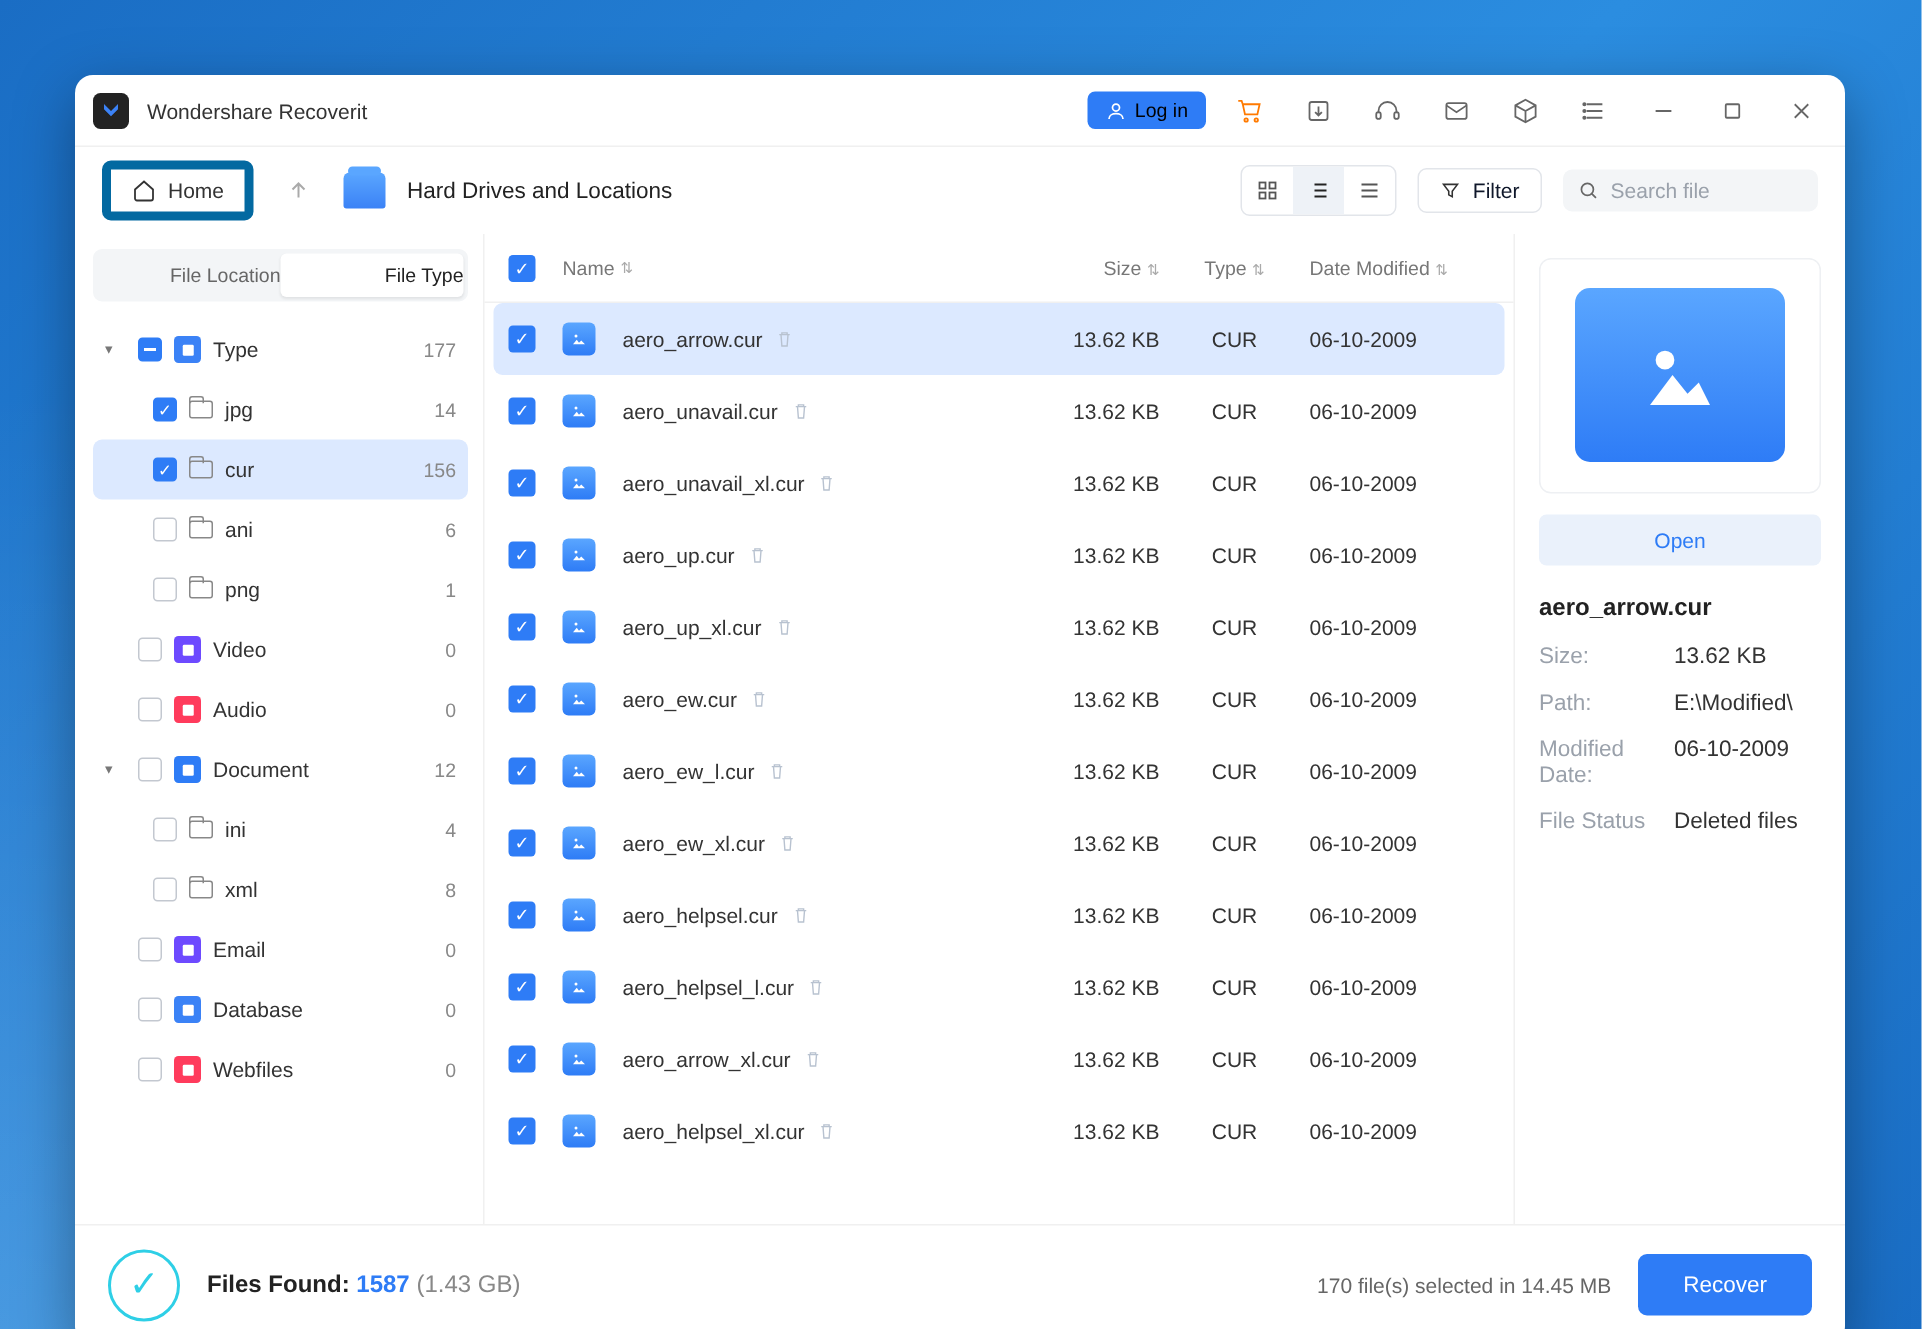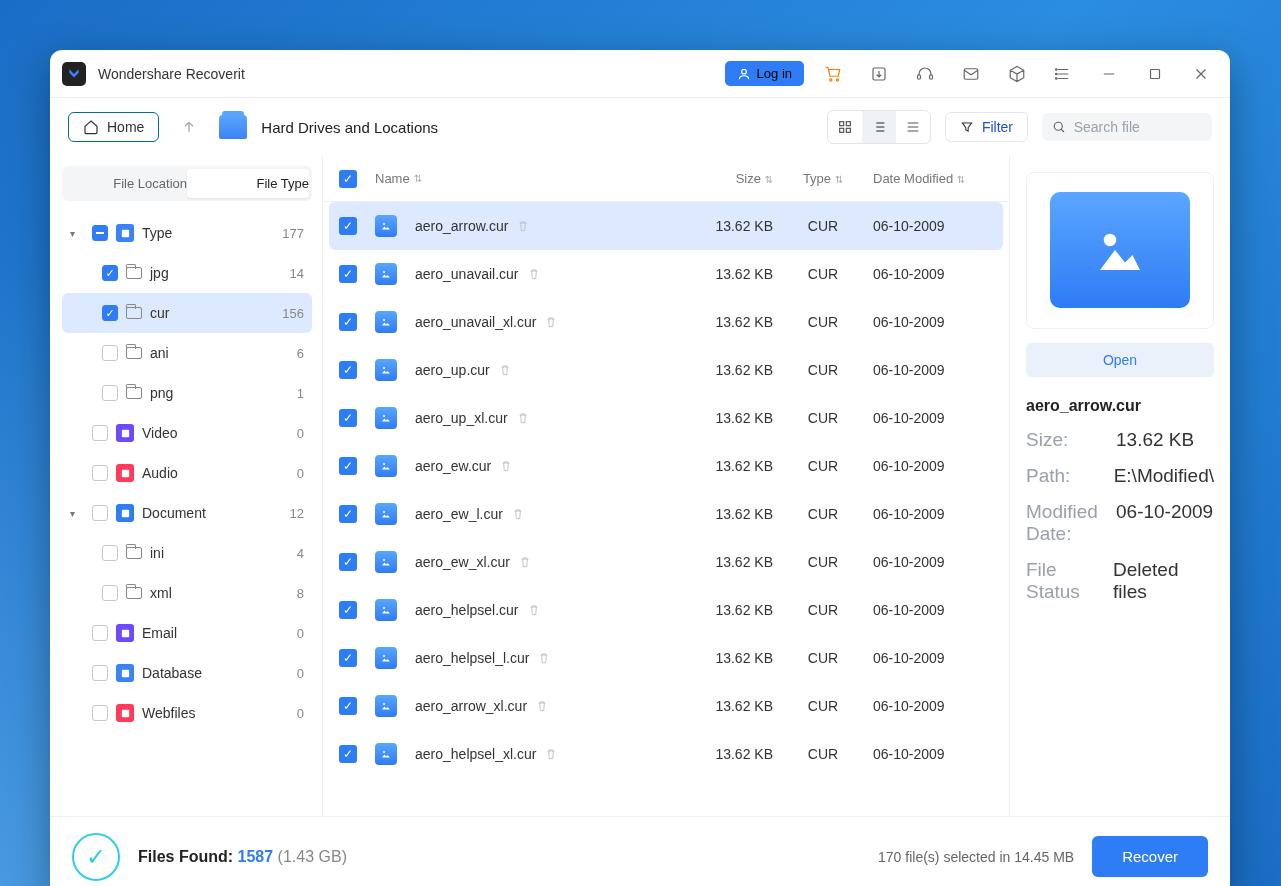--- a/index.html
+++ b/index.html
@@ -11,30 +11,30 @@
 .titlebar { height: 48px; display: flex; align-items: center; padding: 0 12px; gap: 12px; border-bottom: 1px solid #f0f0f0; }
 .app-logo { width: 24px; height: 24px; background: #222; border-radius: 5px; display: flex; align-items: center; justify-content: center; color: #3b82f6; font-weight: bold; }
 .app-title { font-size: 14px; color: #333; flex: 1; }
 .login-btn { background: #2e7cf6; color: #000000; border: none; border-radius: 5px; padding: 5px 12px; font-size: 13px; display: flex; align-items: center; gap: 6px; cursor: pointer; }
 .tb-icon { width: 34px; height: 34px; display: flex; align-items: center; justify-content: center; color: #666; cursor: pointer; border-radius: 4px; }
 .tb-icon svg { width: 18px; height: 18px; stroke: currentColor; fill: none; stroke-width: 1.6; }
 .cart-icon { color: #ff7a00; }
 
 
 .toolbar { height: 58px; display: flex; align-items: center; padding: 0 18px; gap: 14px; }
-.home-btn { display: flex; align-items: center; gap: 8px; border: 1px solid #0369a1; border-radius: 6px; padding: 6px 14px; font-size: 14px; color: #333; cursor: pointer; }
+.home-btn { display: flex; align-items: center; gap: 8px; border: 6px solid #0369a1; border-radius: 6px; padding: 6px 14px; font-size: 14px; color: #333; cursor: pointer; }
 .nav-up { width: 32px; height: 32px; display: flex; align-items: center; justify-content: center; color: #aaa; cursor: pointer; }
 .crumb-icon { width: 28px; height: 24px; background: linear-gradient(180deg,#5aa6ff,#3b82f6); border-radius: 4px 4px 2px 2px; position: relative; }
 .crumb-icon::before { content: ""; position: absolute; top: -4px; left: 3px; right: 3px; height: 6px; background: #5aa6ff; border-radius: 3px; }
 .crumb-text { font-size: 15px; color: #222; font-weight: 500; }
 .tb-spacer { flex: 1; }
 .view-toggles { display: flex; border: 1px solid #e2e5ea; border-radius: 6px; overflow: hidden; }
 .view-toggles > div { width: 34px; height: 32px; display: flex; align-items: center; justify-content: center; color: #555; cursor: pointer; }
 .view-toggles > div.active { background: #eef2f7; color: #222; }
-.filter-btn { display: flex; align-items: center; gap: 8px; border: 1px solid #e2e5ea; border-radius: 6px; padding: 6px 14px; font-size: 14px; color: #1d4ed8; cursor: pointer; }
+.filter-btn { display: flex; align-items: center; gap: 8px; border: 1px solid #e2e5ea; border-radius: 6px; padding: 6px 14px; font-size: 14px; color: #0f172a; cursor: pointer; }
 .search-box { display: flex; align-items: center; gap: 8px; background: #f3f5f7; border-radius: 6px; padding: 6px 10px; width: 170px; }
 .search-box input { border: none; background: transparent; outline: none; font-size: 14px; width: 100%; color: #333; }
 .search-box input::placeholder { color: #9aa1ab; }
 
 
 .body { flex: 1; display: flex; min-height: 0; }
 
 
 .sidebar { width: 272px; padding: 10px 10px 10px 12px; overflow-y: auto; }
 .sidebar-inner { background: #fff; border-radius: 8px; }
@@ -79,21 +79,21 @@
 .file-icon { width: 22px; height: 22px; background: linear-gradient(180deg,#5aa6ff,#2e7cf6); border-radius: 4px; display: flex; align-items: center; justify-content: center; color: #fff; margin-right: 10px; }
 .file-name { flex: 1; display: flex; align-items: center; gap: 8px; }
 .del-icon { width: 14px; height: 14px; color: #b8c2d0; }
 
 
 .preview { width: 220px; padding: 16px; display: flex; flex-direction: column; gap: 14px; overflow-y: auto; }
 .preview-img { width: 100%; aspect-ratio: 1.2; background: #fff; border: 1px solid #eef0f3; border-radius: 8px; display: flex; align-items: center; justify-content: center; }
 .preview-thumb { width: 75%; height: 75%; background: linear-gradient(180deg,#5aa6ff,#2e7cf6); border-radius: 10px; display: flex; align-items: center; justify-content: center; color: #fff; }
 .open-btn { background: #eaf1fb; color: #2e7cf6; border: none; border-radius: 5px; padding: 9px; font-size: 14px; cursor: pointer; }
 .preview-title { font-size: 16px; font-weight: 600; color: #222; margin-top: 6px; }
-.meta-row { display: flex; font-size: 19px; }
+.meta-row { display: flex; font-size: 15px; }
 .meta-key { width: 90px; color: #9aa1ab; }
 .meta-val { color: #333; }
 
 
 .footer { height: 80px; border-top: 1px solid #f0f0f0; display: flex; align-items: center; padding: 0 22px; gap: 18px; }
 .check-circle { width: 48px; height: 48px; border: 2px solid #2ecfe6; border-radius: 50%; display: flex; align-items: center; justify-content: center; color: #2ecfe6; font-size: 24px; }
 .found-text { font-size: 16px; color: #222; font-weight: 600; }
 .found-count { color: #2e7cf6; }
 .found-size { color: #888; font-weight: 400; }
 .footer-spacer { flex: 1; }

